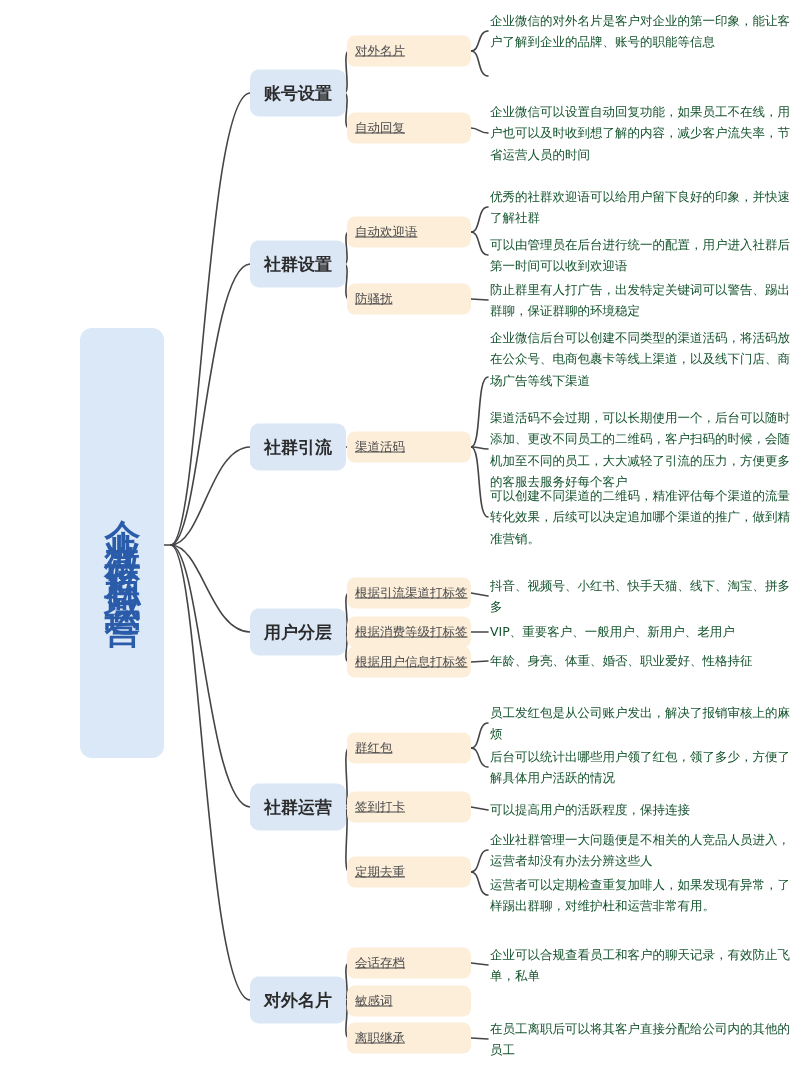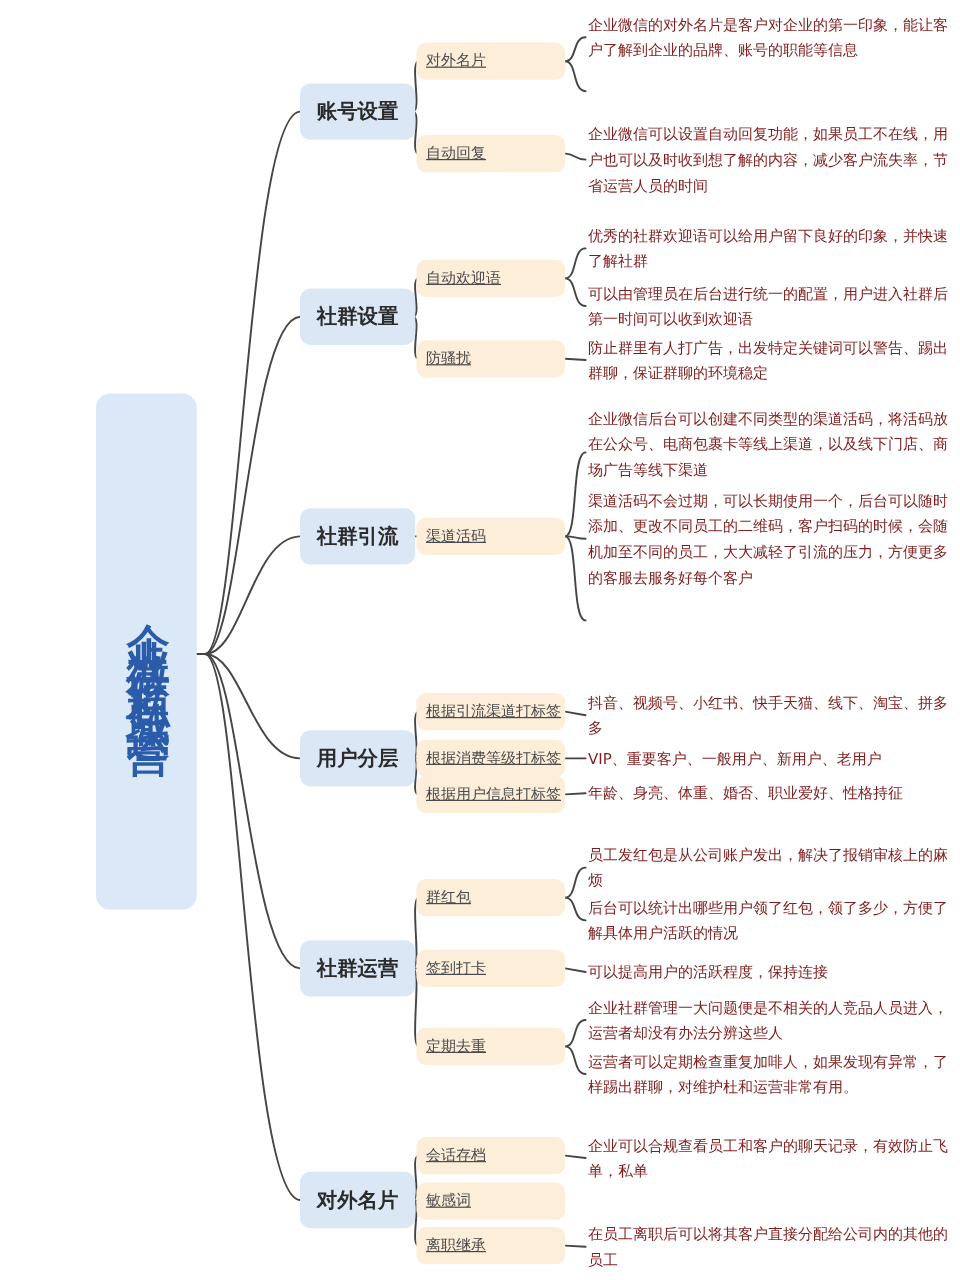--- a/index.html
+++ b/index.html
@@ -19,21 +19,21 @@
     font-size:17px;font-weight:bold;color:#2b2b2b;white-space:nowrap;
   }
   .n3{
     position:absolute;left:347px;width:124px;box-sizing:border-box;
     transform:translateY(-50%);
     background:#fdeeda;border-radius:8px;padding:7px 8px;
     font-size:12.5px;color:#4a4a4a;white-space:nowrap;overflow:hidden;text-decoration:underline;
   }
   .note{
     position:absolute;left:490px;width:300px;transform:translateY(-50%);
-    font-size:12.5px;line-height:1.7;color:#7f1d1d;
+    font-size:12.5px;line-height:1.7;color:#14532d;
   }
 </style>
 </head>
 <body>
 
 <div class="canvas">
 
   <svg class="links" width="800" height="1067" viewBox="0 0 800 1067">
     <g fill="none" stroke="#454545" stroke-width="1.6" stroke-linecap="round">
 
@@ -104,22 +104,23 @@
   <div class="n3" style="top:872px">定期去重</div>
   <div class="n3" style="top:963px">会话存档</div>
   <div class="n3" style="top:1001px">敏感词</div>
   <div class="n3" style="top:1038px">离职继承</div>
 
   <div class="note" style="top:31px">企业微信的对外名片是客户对企业的第一印象，能让客户了解到企业的品牌、账号的职能等信息</div>
   <div class="note" style="top:133px">企业微信可以设置自动回复功能，如果员工不在线，用户也可以及时收到想了解的内容，减少客户流失率，节省运营人员的时间</div>
   <div class="note" style="top:207px">优秀的社群欢迎语可以给用户留下良好的印象，并快速了解社群</div>
   <div class="note" style="top:255px">可以由管理员在后台进行统一的配置，用户进入社群后第一时间可以收到欢迎语</div>
   <div class="note" style="top:300px">防止群里有人打广告，出发特定关键词可以警告、踢出群聊，保证群聊的环境稳定</div>
-  <div class="note" style="top:370px">企业微信后台可以创建不同类型的渠道活码，将活码放在公众号、电商包裹卡等线上渠道，以及线下门店、商场广告等线下渠道</div>
+  <div class="note" style="top:359px">企业微信后台可以创建不同类型的渠道活码，将活码放在公众号、电商包裹卡等线上渠道，以及线下门店、商场广告等线下渠道</div>
   <div class="note" style="top:449px">渠道活码不会过期，可以长期使用一个，后台可以随时添加、更改不同员工的二维码，客户扫码的时候，会随机加至不同的员工，大大减轻了引流的压力，方便更多的客服去服务好每个客户</div>
+  <div class="note" style="top:517px">可以创建不同渠道的二维码，精准评估每个渠道的流量转化效果，后续可以决定追加哪个渠道的推广，做到精准营销。</div>
   <div class="note" style="top:632px">VIP、重要客户、一般用户、新用户、老用户</div>
   <div class="note" style="top:596px">抖音、视频号、小红书、快手天猫、线下、淘宝、拼多多</div>
   <div class="note" style="top:661px">年龄、身亮、体重、婚否、职业爱好、性格持征</div>
   <div class="note" style="top:723px">员工发红包是从公司账户发出，解决了报销审核上的麻烦</div>
   <div class="note" style="top:767px">后台可以统计出哪些用户领了红包，领了多少，方便了解具体用户活跃的情况</div>
   <div class="note" style="top:810px">可以提高用户的活跃程度，保持连接</div>
   <div class="note" style="top:850px">企业社群管理一大问题便是不相关的人竞品人员进入，运营者却没有办法分辨这些人</div>
   <div class="note" style="top:895px">运营者可以定期检查重复加啡人，如果发现有异常，了样踢出群聊，对维护杜和运营非常有用。</div>
   <div class="note" style="top:965px">企业可以合规查看员工和客户的聊天记录，有效防止飞单，私单</div>
   <div class="note" style="top:1039px">在员工离职后可以将其客户直接分配给公司内的其他的员工</div>

